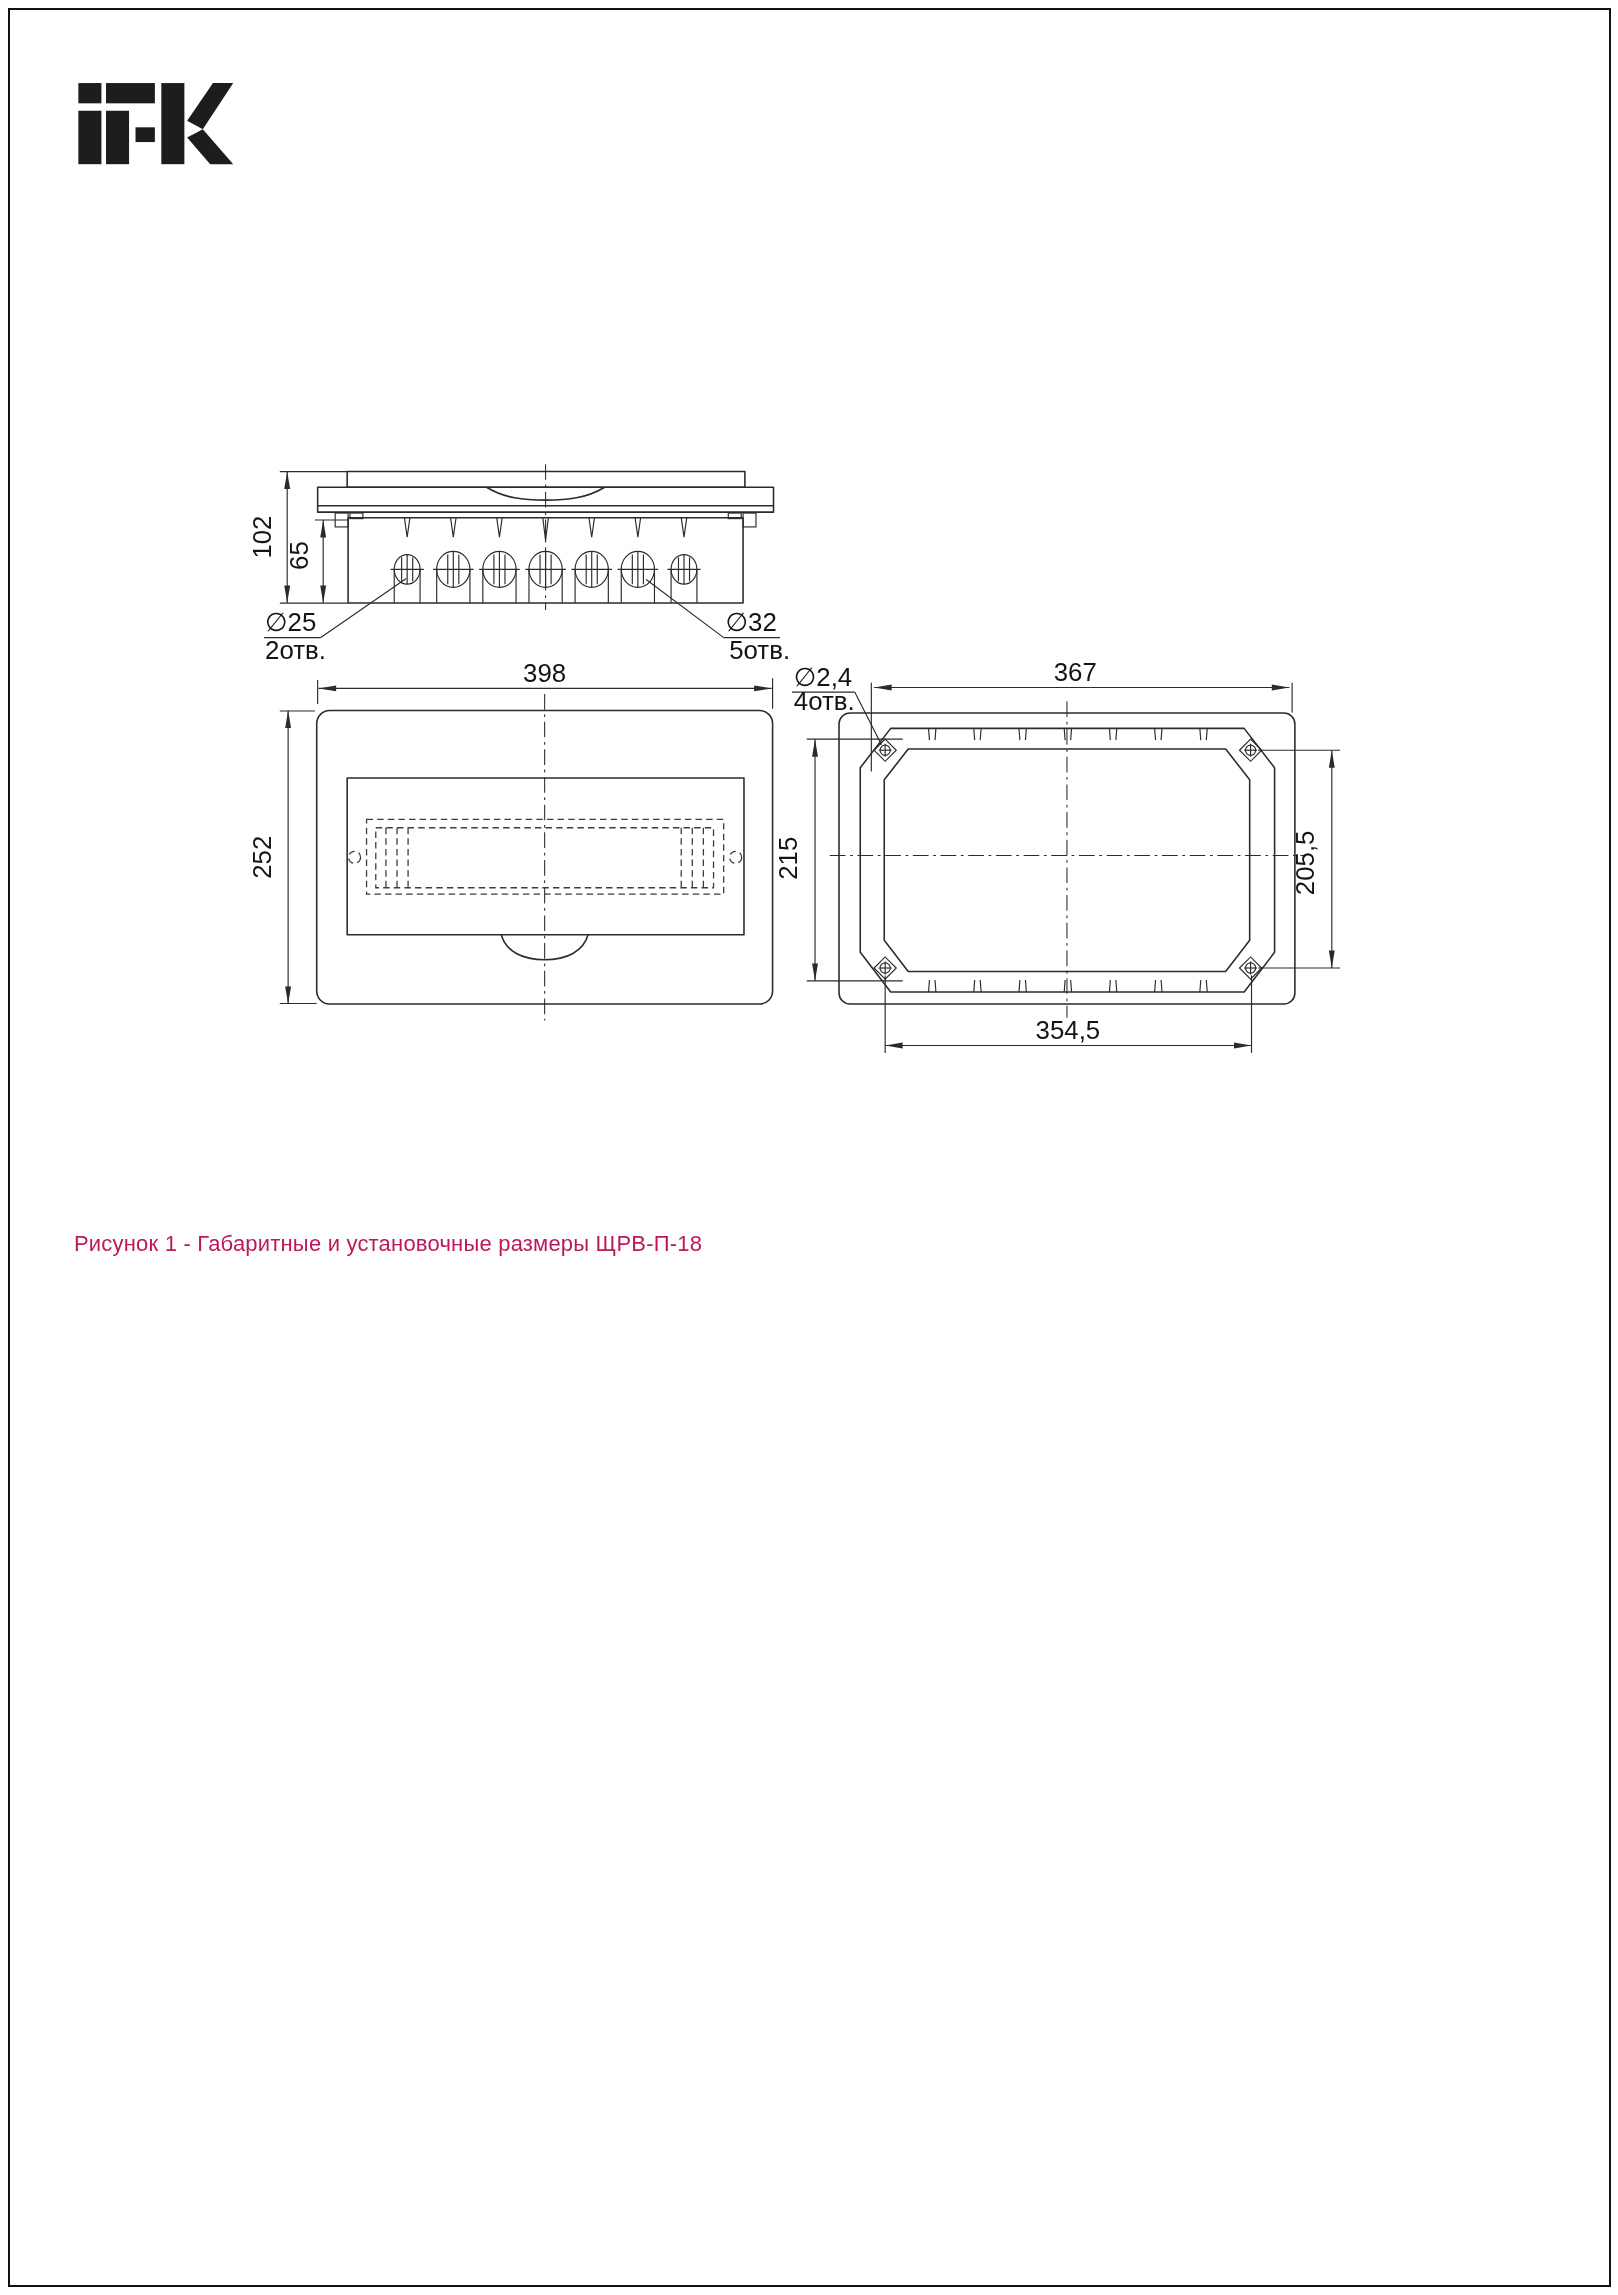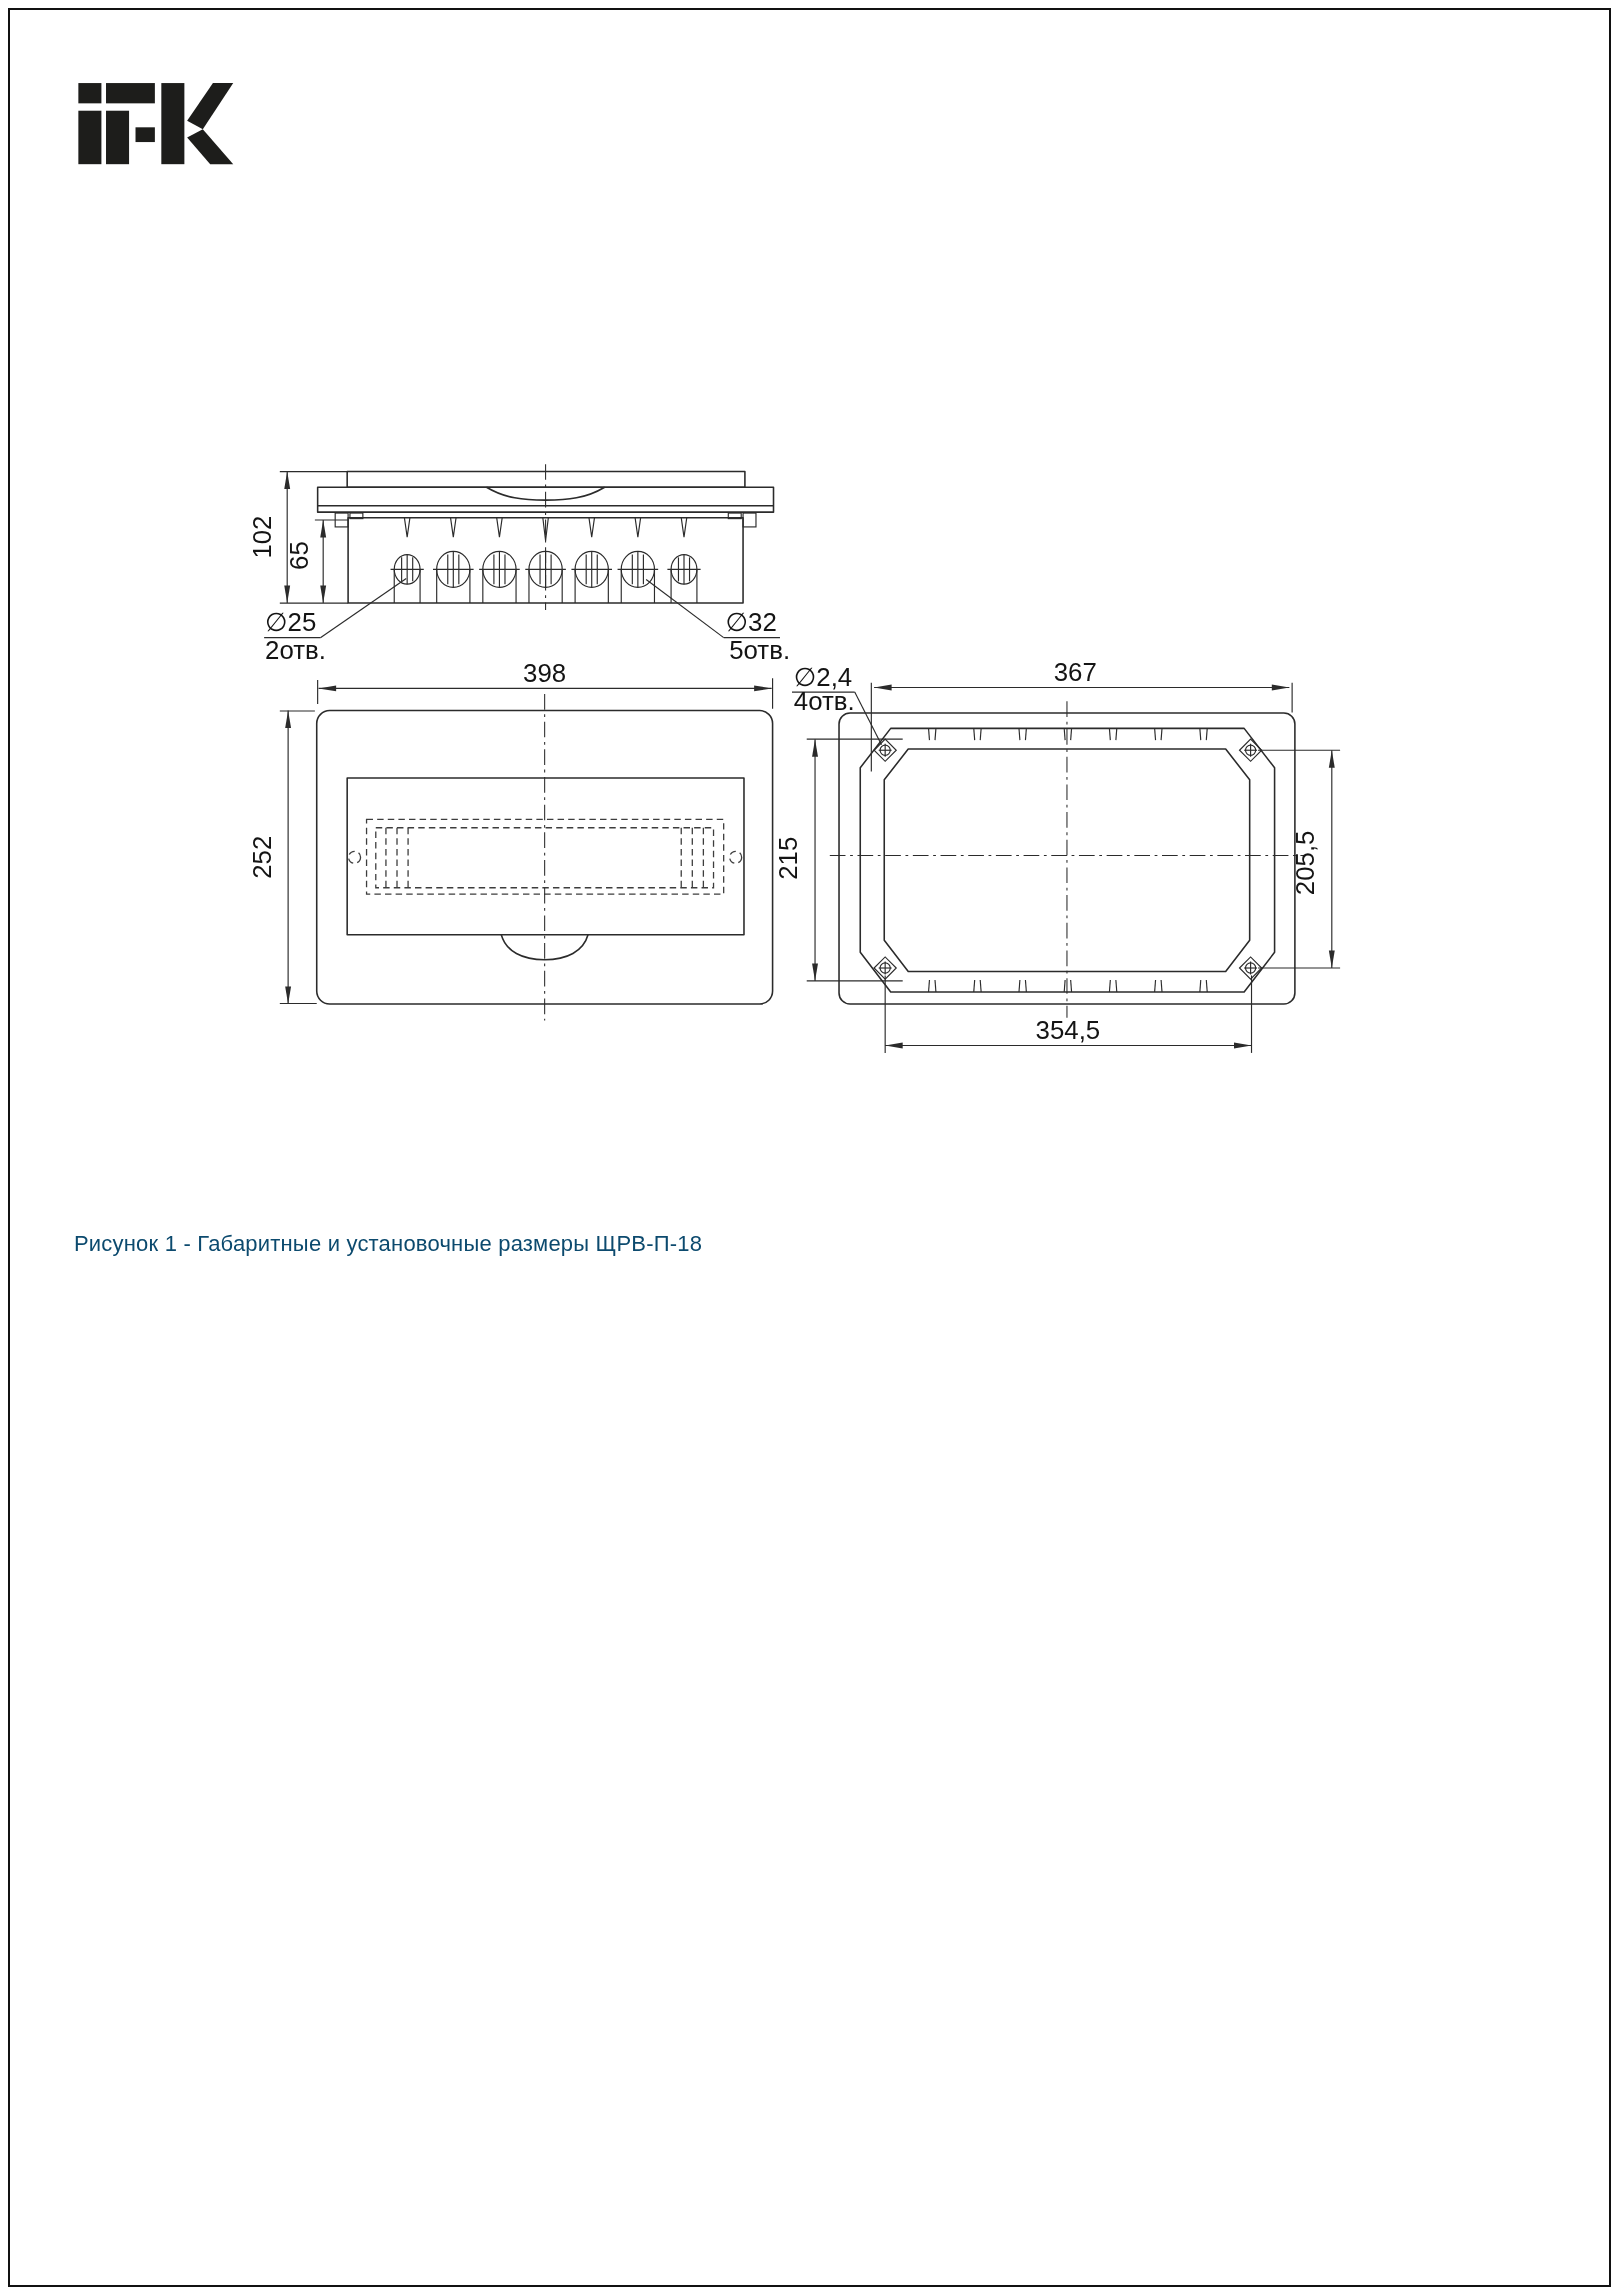--- a/index.html
+++ b/index.html
@@ -1,21 +1,21 @@
 <!DOCTYPE html>
 <html style="font-size:14.8px"><head>
 <meta charset="utf-8">
 <style>
   html,body{margin:0;padding:0;background:#e8e8e8;}
   #page{position:relative;width:1619px;height:2295px;background:#ffffff;overflow:hidden;
         font-family:"Liberation Sans", sans-serif;}
   #frame{position:absolute;left:8.3px;top:8.3px;right:8.3px;bottom:8.3px;border:2.3px solid #111;}
   #logo{position:absolute;left:0;top:0;}
   #drawing{position:absolute;left:0;top:0;}
-  #caption{position:absolute;left:74px;top:1231px;font-size:22px;color:#0c4a6e;
+  #caption{position:absolute;left:74px;top:1231px;font-size:22px;color:#be185d;
            letter-spacing:0.2px;white-space:nowrap;}
   .sr{position:absolute;width:0.9px;height:0.9px;overflow:hidden;clip:rect(0 0 0 0);}
   
   .s{fill:none;stroke:#2b2b2b;stroke-width:1.7;stroke-linejoin:round;}
   .t{fill:none;stroke:#2b2b2b;stroke-width:1.25;}
   .d{fill:none;stroke:#3d3d3d;stroke-width:1.4;stroke-dasharray:7 4.5;}
   .c{fill:none;stroke:#2b2b2b;stroke-width:1.15;stroke-dasharray:17 5 3 5;}
   .a{fill:#2b2b2b;stroke:none;}
   .lg{fill:#1d1d1b;stroke:none;}
   text{font-family:"Liberation Sans", sans-serif;font-size:28px;fill:#141414;}

